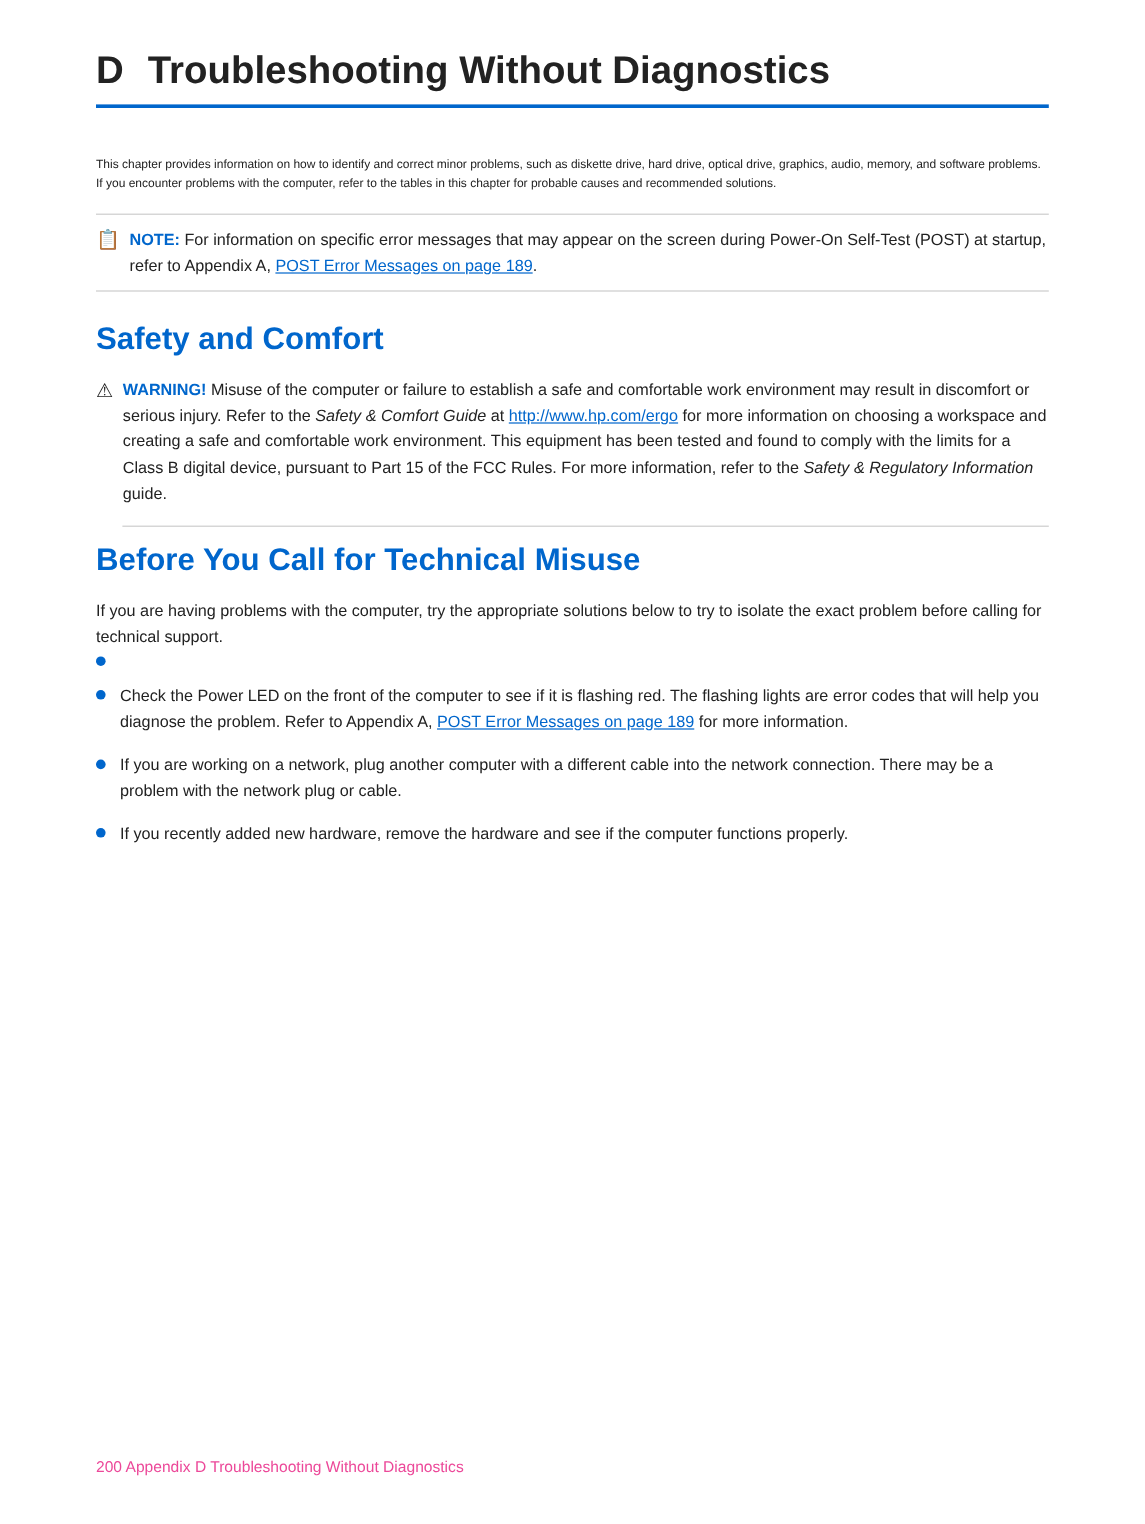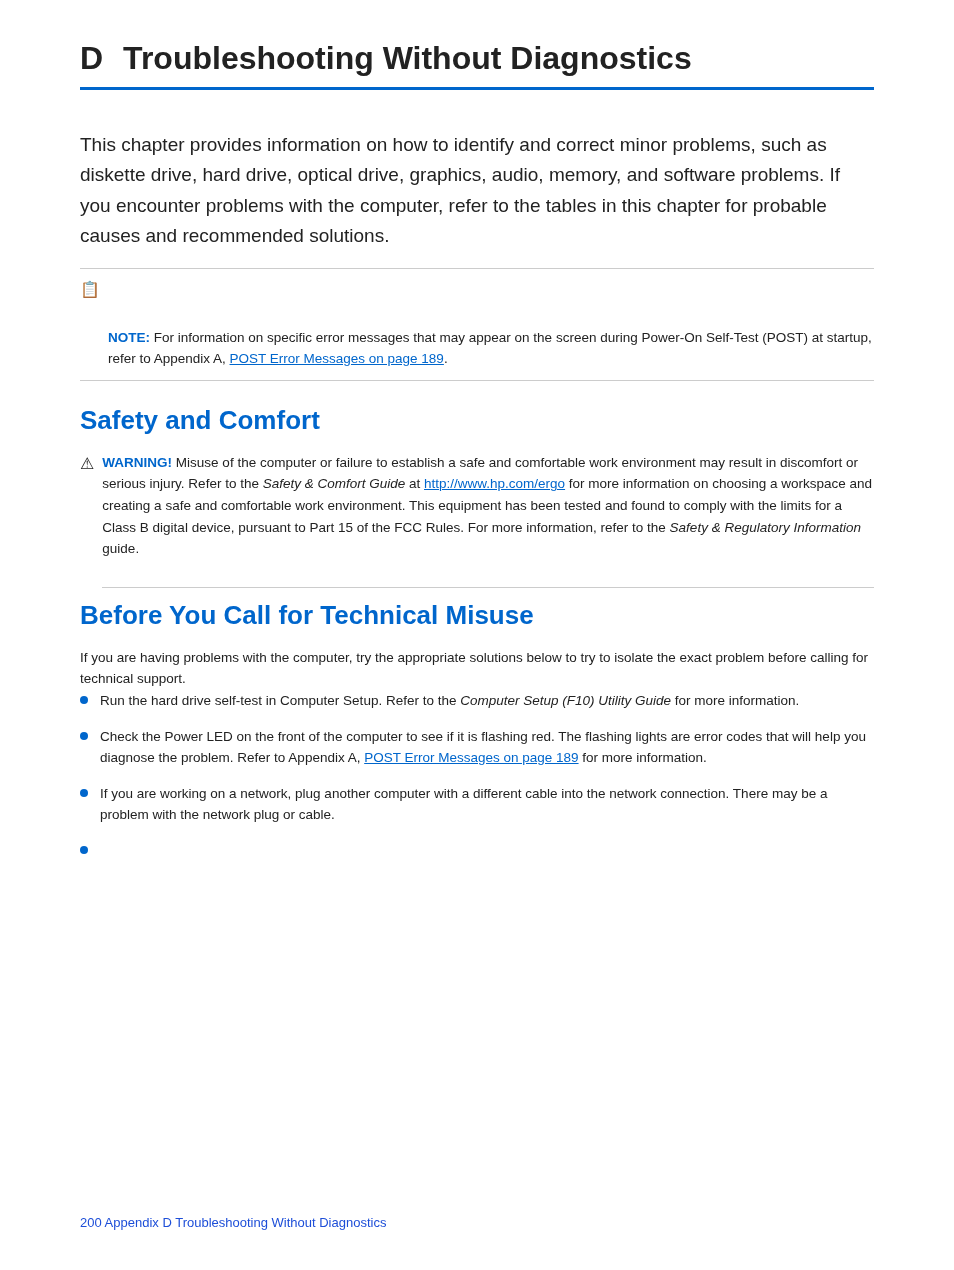--- a/index.html
+++ b/index.html
@@ -42,21 +42,21 @@
       font-size: 32px;
       font-weight: bold;
       color: #222222;
       margin-right: 20px;
     }
 
     .intro-text {
       margin-top: 33px;
       margin-bottom: 16px;
       line-height: 1.6;
-      font-size: 19px;
+      font-size: 10px;
     }
 
     .note-box {
       border-top: 1px solid #cccccc;
       border-bottom: 1px solid #cccccc;
       padding: 10px 0;
       margin-bottom: 24px;
       display: flex;
       align-items: flex-start;
       gap: 8px;
@@ -64,21 +64,20 @@
 
     .note-icon {
       font-size: 16px;
       margin-top: 1px;
       flex-shrink: 0;
     }
 
     .note-content {
       font-size: 13.5px;
       line-height: 1.6;
-      margin-top: 48px;
     }
 
     .note-label {
       font-weight: bold;
       color: #0066cc;
     }
 
     .section-heading {
       font-size: 26px;
       font-weight: bold;
@@ -98,21 +97,21 @@
       font-size: 16px;
       margin-top: 2px;
       flex-shrink: 0;
       color: #222222;
     }
 
     .warning-content {
       font-size: 13.5px;
       line-height: 1.6;
       border-bottom: 1px solid #cccccc;
-      padding-bottom: 27px;
+      padding-bottom: 16px;
     }
 
     .warning-label {
       font-weight: bold;
       color: #0066cc;
     }
 
     .link {
       color: #0066cc;
       text-decoration: underline;
@@ -153,21 +152,21 @@
       border-radius: 50%;
       flex-shrink: 0;
       margin-top: 6px;
     }
 
     .footer {
       position: absolute;
       bottom: 40px;
       left: 80px;
       font-size: 13px;
-      color: #1d4ed8;
+      color: #ec4899;
     }
   </style>
 </head>
 <body>
 
 <div class="page">
 
   <div class="chapter-header">
     <span class="chapter-letter">D</span><span class="chapter-title">Troubleshooting Without Diagnostics</span>
   </div>
@@ -194,36 +193,36 @@
 
   <div class="section2">
     <h2 class="section-heading">Before You Call for Technical Misuse</h2>
     <p class="section2-intro">If you are having problems with the computer, try the appropriate solutions below to try to isolate the exact problem before calling for technical support.</p>
 
     <ul class="bullet-list">
 
 
       <li>
         <span class="bullet-dot"></span>
-        <span><span>Run the hard drive self-test in Computer Setup. Refer to the </span><span class="italic">Computer Setup (F10) Utility Guide</span><span> for more information.</span></span>
       </li>
 
       <li>
         <span class="bullet-dot"></span>
         <span><span>Check the Power LED on the front of the computer to see if it is flashing red. The flashing lights are error codes that will help you diagnose the problem. Refer to Appendix A, </span><a class="link" href="#">POST Error Messages on page 189</a><span> for more information.</span></span>
       </li>
 
 
       <li>
         <span class="bullet-dot"></span>
         <span>If you are working on a network, plug another computer with a different cable into the network connection. There may be a problem with the network plug or cable.</span>
       </li>
 
       <li>
         <span class="bullet-dot"></span>
+        <span>If you recently added new hardware, remove the hardware and see if the computer functions properly.</span>
       </li>
 
     </ul>
   </div>
 
   <div class="footer">
     <span>200  Appendix D  Troubleshooting Without Diagnostics</span>
   </div>
 
 </div>

